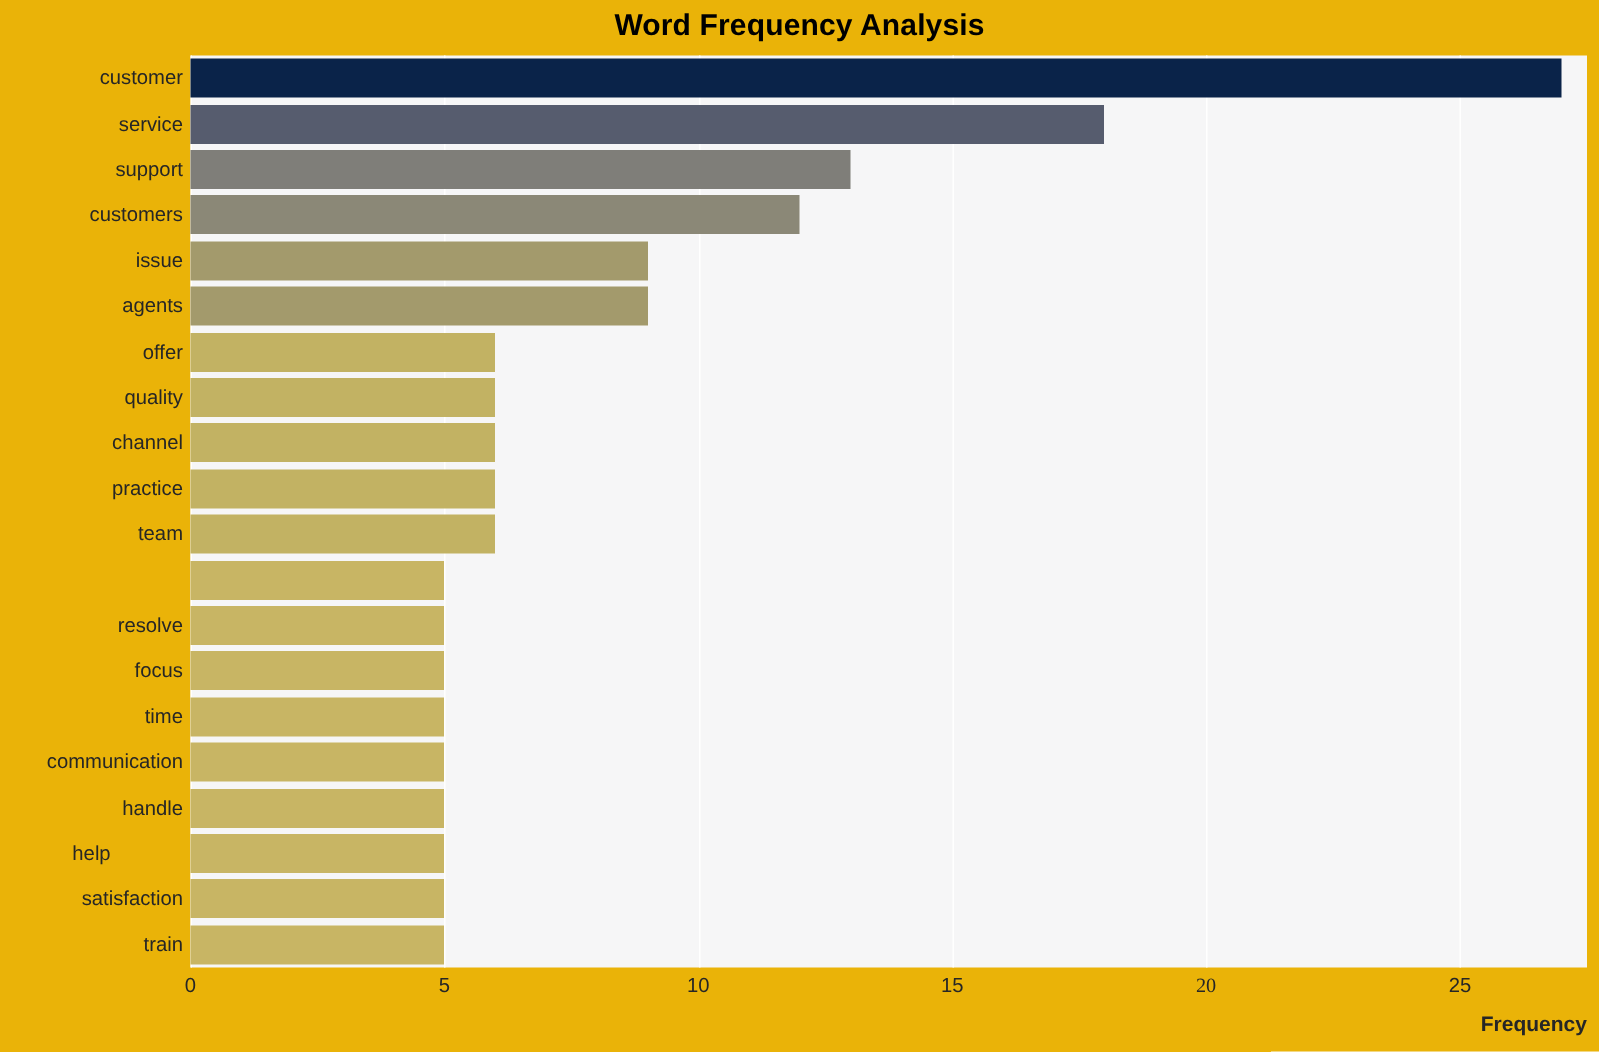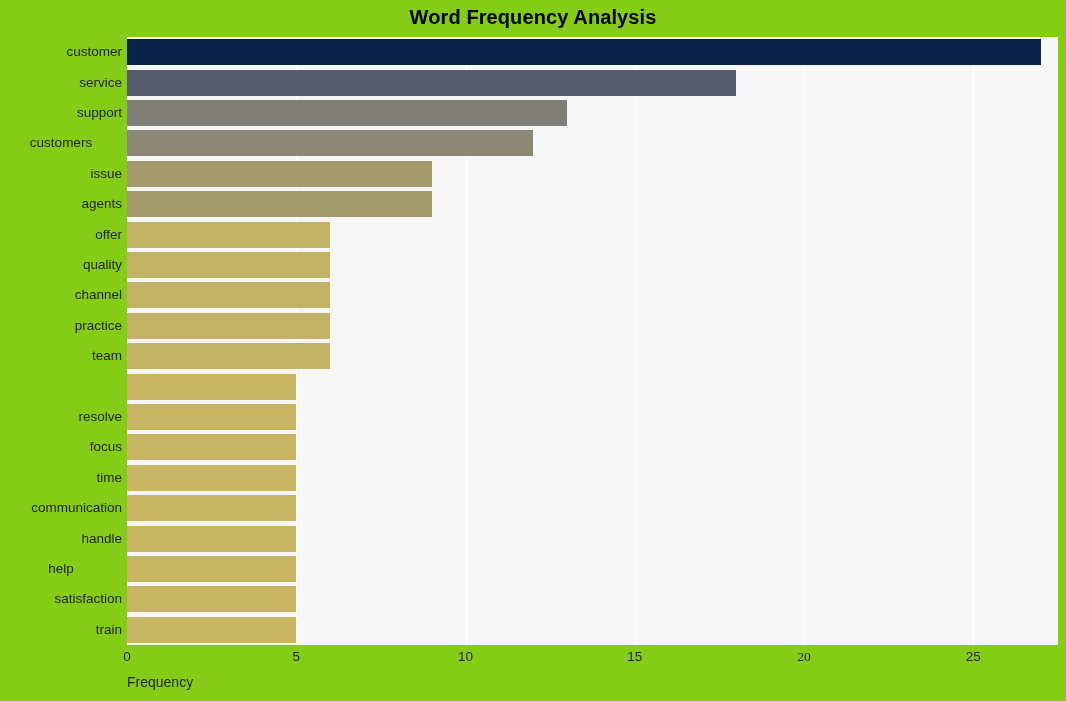--- a/index.html
+++ b/index.html
@@ -10,21 +10,21 @@
   body {
     width: 1066px;
     height: 701px;
     font-family: "Liberation Sans", sans-serif;
     overflow: hidden;
   }
   #figure {
     position: relative;
     width: 1066px;
     height: 701px;
-    background: #84cc16;
+    background: #eab308;
   }
   #chart-title {
     position: absolute;
     left: 0;
     top: 6px;
     width: 1066px;
     text-align: center;
     font-size: 20px;
     font-weight: bold;
     color: #000000;
@@ -89,23 +89,24 @@
     transform: translateX(-50%);
     font-size: 13.5px;
     color: #262626;
     white-space: nowrap;
   }
   #xaxis-title {
     position: absolute;
     left: 127px;
     top: 674px;
     width: 931px;
-    text-align: left;
+    text-align: right;
     font-size: 14px;
     color: #262626;
+    font-weight: bold;
   }
 </style>
 </head>
 <body>
 
 <div id="figure">
 
   <div id="chart-title">Word Frequency Analysis</div>
 
   <div id="plot-area" style="background: rgb(246, 246, 247);">
@@ -138,21 +139,21 @@
         <div class="bar" title="help: 5" style="width: 169.273px; top: 519px; height: 26px; background: rgb(200, 181, 100);"></div>
         <div class="bar" title="satisfaction: 5" style="width: 169.273px; top: 549.4px; height: 26px; background: rgb(200, 181, 100);"></div>
         <div class="bar" title="train: 5" style="width: 169.273px; top: 579.8px; height: 26px; background: rgb(200, 181, 100);"></div>
       </div>
   </div>
 
   <div id="ylabels">
       <div class="ylabel" style="top: 2.2px; color: rgb(38, 38, 38);">customer</div>
       <div class="ylabel" style="top: 32.6px; color: rgb(38, 38, 38);">service</div>
       <div class="ylabel" style="top: 63px; color: rgb(38, 38, 38);">support</div>
-      <div class="ylabel" style="top: 93.4px; color: rgb(38, 38, 38); text-align: center;">customers</div>
+      <div class="ylabel" style="top: 93.4px; color: rgb(38, 38, 38);">customers</div>
       <div class="ylabel" style="top: 123.8px; color: rgb(38, 38, 38);">issue</div>
       <div class="ylabel" style="top: 154.2px; color: rgb(38, 38, 38);">agents</div>
       <div class="ylabel" style="top: 184.6px; color: rgb(38, 38, 38);">offer</div>
       <div class="ylabel" style="top: 215px; color: rgb(38, 38, 38); margin-left: 16px;">quality</div>
       <div class="ylabel" style="top: 245.4px; color: rgb(38, 38, 38);">channel</div>
       <div class="ylabel" style="top: 275.8px; color: rgb(38, 38, 38);">practice</div>
       <div class="ylabel" style="top: 306.2px; color: rgb(38, 38, 38);">team</div>
       <div class="ylabel" style="top: 367px; color: rgb(38, 38, 38);">resolve</div>
       <div class="ylabel" style="top: 397.4px; color: rgb(38, 38, 38);">focus</div>
       <div class="ylabel" style="top: 427.8px; color: rgb(38, 38, 38);">time</div>

